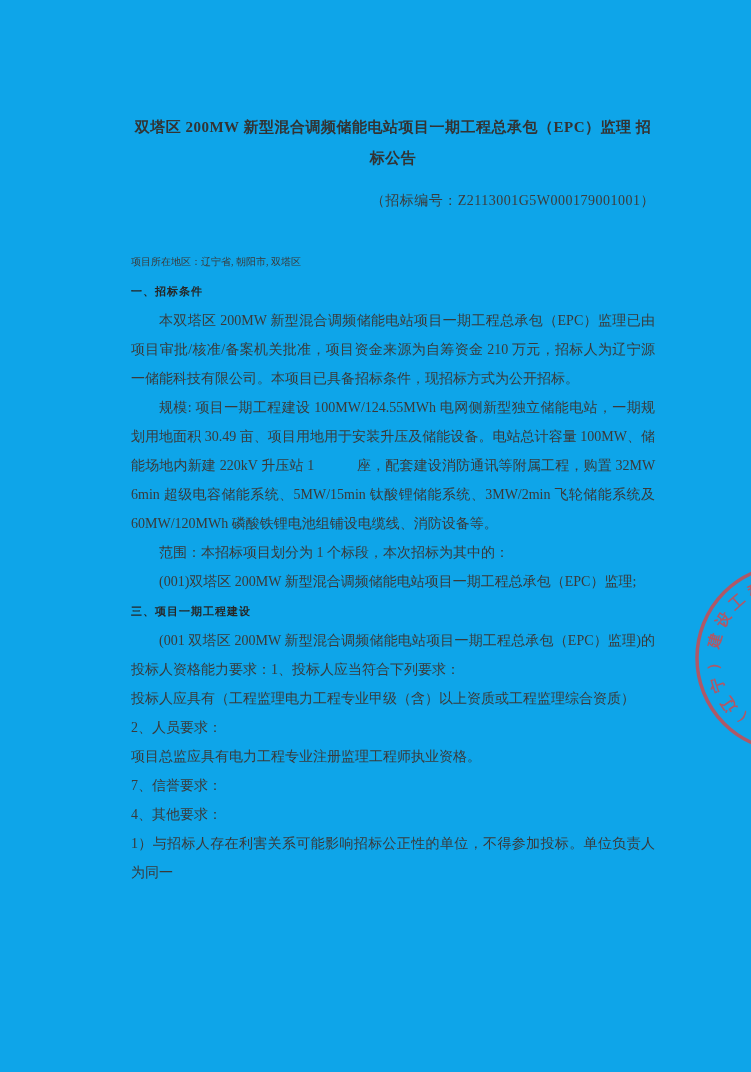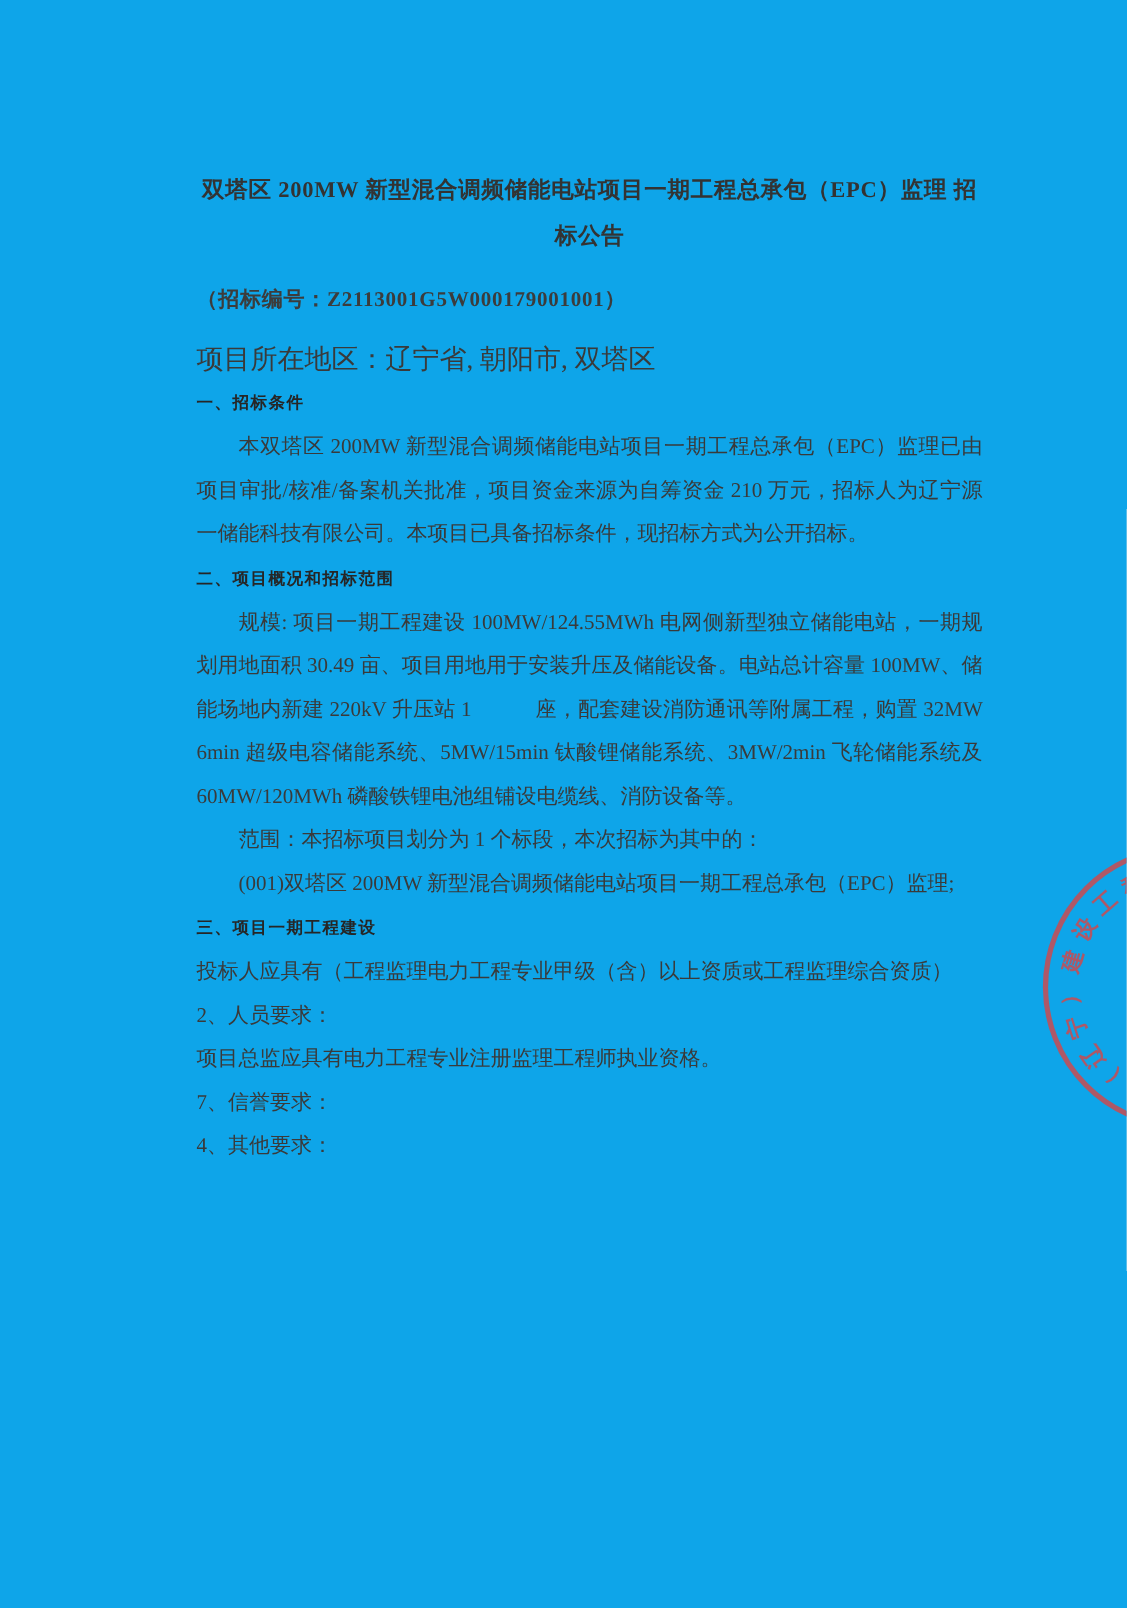--- a/index.html
+++ b/index.html
@@ -25,29 +25,29 @@
     font-size: 15px;
     font-weight: bold;
     color: #333;
     text-align: center;
     line-height: 31px;
     letter-spacing: 0.5px;
   }
   .tender-no {
     margin-top: 12px;
     font-size: 14px;
-    font-weight: 700;
+    font-weight: 400;
     color: #3c3c3c;
-    text-align: left;
+    text-align: right;
     line-height: 29px;
     letter-spacing: 0.5px;
   }
   .location-line {
-    margin-top: 10px;
-    font-size: 18px;
+    margin-top: 32px;
+    font-size: 10px;
     line-height: 29px;
     color: #3a3a3a;
   }
   .section-heading {
     margin: 0;
     font-family: "Liberation Sans", sans-serif;
     font-size: 11px;
     font-weight: bold;
     color: #262626;
     line-height: 30px;
@@ -83,31 +83,32 @@
 
     <h1 class="doc-title">双塔区 200MW 新型混合调频储能电站项目一期工程总承包（EPC）监理 招标公告</h1>
 
     <div class="tender-no">（招标编号：Z2113001G5W000179001001）</div>
 
     <div class="location-line">项目所在地区：辽宁省, 朝阳市, 双塔区</div>
 
     <h2 class="section-heading">一、招标条件</h2>
     <p class="para indent">本双塔区 200MW 新型混合调频储能电站项目一期工程总承包（EPC）监理已由项目审批/核准/备案机关批准，项目资金来源为自筹资金 210 万元，招标人为辽宁源一储能科技有限公司。本项目已具备招标条件，现招标方式为公开招标。</p>
 
-    <h2 class="section-heading">二、项目概况和招标范围</h2>
     <p class="para indent">规模: 项目一期工程建设 100MW/124.55MWh 电网侧新型独立储能电站，一期规划用地面积 30.49 亩、项目用地用于安装升压及储能设备。电站总计容量 100MW、储能场地内新建 220kV 升压站 1　　　座，配套建设消防通讯等附属工程，购置 32MW　　　6min 超级电容储能系统、5MW/15min 钛酸锂储能系统、3MW/2min 飞轮储能系统及 60MW/120MWh 磷酸铁锂电池组铺设电缆线、消防设备等。</p>
     <p class="para indent">范围：本招标项目划分为 1 个标段，本次招标为其中的：</p>
     <p class="para indent">(001)双塔区 200MW 新型混合调频储能电站项目一期工程总承包（EPC）监理;</p>
 
     <h2 class="section-heading">三、项目一期工程建设</h2>
+    <p class="para indent">(001 双塔区 200MW 新型混合调频储能电站项目一期工程总承包（EPC）监理)的投标人资格能力要求：1、投标人应当符合下列要求：</p>
     <p class="para">投标人应具有（工程监理电力工程专业甲级（含）以上资质或工程监理综合资质）</p>
     <p class="para">2、人员要求：</p>
     <p class="para">项目总监应具有电力工程专业注册监理工程师执业资格。</p>
     <p class="para">7、信誉要求：</p>
     <p class="para">4、其他要求：</p>
+    <p class="para">1）与招标人存在利害关系可能影响招标公正性的单位，不得参加投标。单位负责人为同一</p>
 
   </div>
 
   <div class="seal">
     <svg width="200" height="200" viewBox="0 0 200 200">
       <circle cx="100" cy="100" r="93" fill="none" stroke-width="3.5" stroke="#cb4b51"></circle>
       <path id="sealArc" d="M 64 162.4 A 72 72 0 1 1 136 162.4" fill="none"></path>
       <text font-size="15" letter-spacing="6" fill="#cb4b51">
         <textPath href="#sealArc">（辽宁）建设工程</textPath>
       </text>

